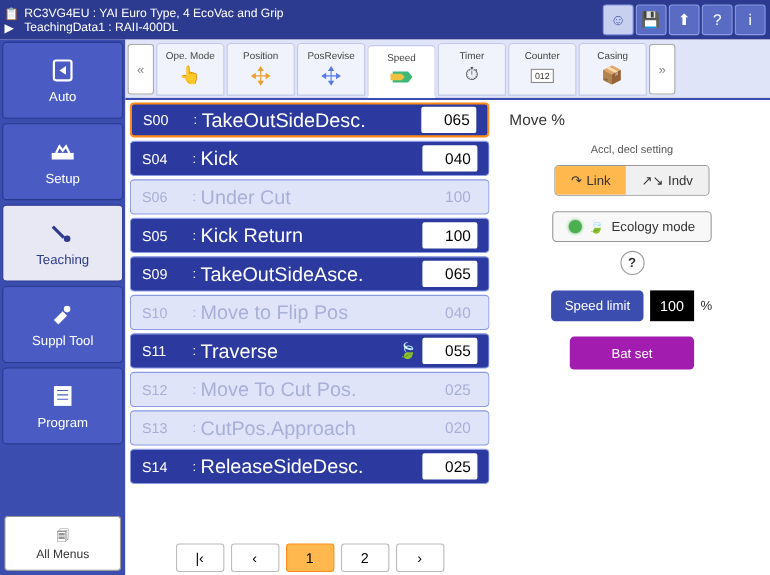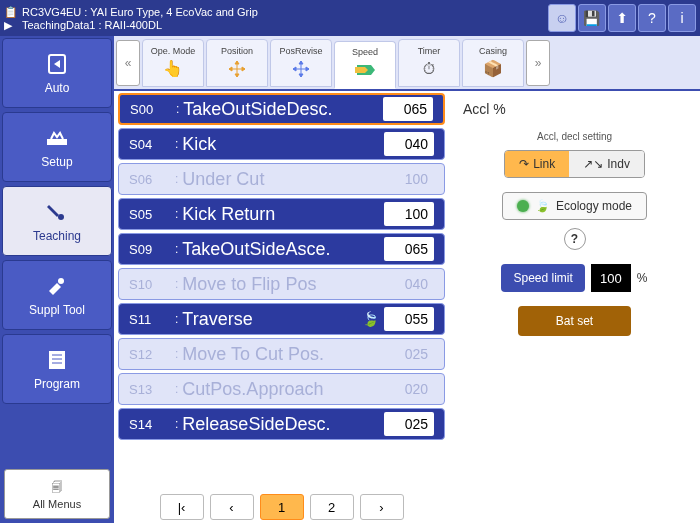--- a/index.html
+++ b/index.html
@@ -46,21 +46,21 @@
 .rp-label{font-size:10px;color:#555}
 .toggle{display:flex;border:1px solid #999;border-radius:4px;overflow:hidden}
 .tgl{padding:6px 14px;display:flex;align-items:center;gap:4px;font-size:12px;cursor:pointer;background:#f0f0f0}
 .tgl.active{background:#ffb84d}
 .eco-btn{padding:6px 14px;border:1px solid #999;border-radius:4px;background:#f8f8f8;display:flex;align-items:center;gap:6px;cursor:pointer;font-size:12px}
 .greenball{width:12px;height:12px;border-radius:50%;background:#4caf50;box-shadow:0 0 3px #4caf50}
 .help{width:22px;height:22px;border:1px solid #999;border-radius:50%;display:flex;align-items:center;justify-content:center;font-weight:bold;cursor:pointer}
 .speedlimit{display:flex;align-items:center;gap:6px}
 .sl-btn{padding:7px 12px;background:#3c4db0;color:#fff;border-radius:4px;cursor:pointer;font-size:12px}
 .sl-val{width:40px;height:28px;background:#000;color:#fff;display:flex;align-items:center;justify-content:center;font-size:13px}
-.batset{padding:8px 38px;background:#a16207;color:#fff;border-radius:4px;cursor:pointer;font-size:12px}
+.batset{padding:8px 38px;background:#a21caf;color:#fff;border-radius:4px;cursor:pointer;font-size:12px}
 .tl-icon{width:14px;height:12px;display:inline-block}
 svg{display:block}
 </style>
 </head>
 <body>
 
 <div class="topbar">
   <div class="topbar-left">
     <div class="topbar-row">
         <span class="tl-icon">📋</span>
@@ -166,20 +166,29 @@
               <path d="M4 4h14l4 5-4 5H4z" fill="#3cb878"></path>
               <path d="M2 6h10l3 3-3 3H2z" fill="#f0c040"></path>
             </svg>
           </div>
         </div>
       <div class="tab">
           <span>Timer</span>
           <div class="tab-icon">⏱</div>
         </div>
       <div class="tab">
+          <span>Counter</span>
+          <div class="tab-icon">
+            <svg width="22" height="14" viewBox="0 0 22 14">
+              <rect x="1" y="1" width="20" height="12" fill="#fff" stroke="#888"></rect>
+              <text x="11" y="10" text-anchor="middle" font-size="8" fill="#333">012</text>
+            </svg>
+          </div>
+        </div>
+      <div class="tab">
           <span>Casing</span>
           <div class="tab-icon">📦</div>
         </div>
       <div class="tab-nav">»</div>
     </div>
 
     <div class="workspace">
       <div class="steps">
         <div class="steplist" id="steplist">
             <div class="step dark selected">
@@ -247,21 +256,21 @@
         <div class="pager" id="pager">
           <div class="pgbtn">|‹</div>
           <div class="pgbtn">‹</div>
           <div class="pgbtn active">1</div>
           <div class="pgbtn">2</div>
           <div class="pgbtn">›</div>
         </div>
       </div>
 
       <div class="rightpanel">
-        <div class="rp-title">Accl %</div>
+        <div class="rp-title">Move %</div>
         <div class="rp-group">
           <div class="rp-label">Accl, decl setting</div>
           <div class="toggle">
             <div class="tgl active">
                 <span>↷</span>
                 <span>Link</span>
               </div>
             <div class="tgl">
                 <span>↗↘</span>
                 <span>Indv</span>

